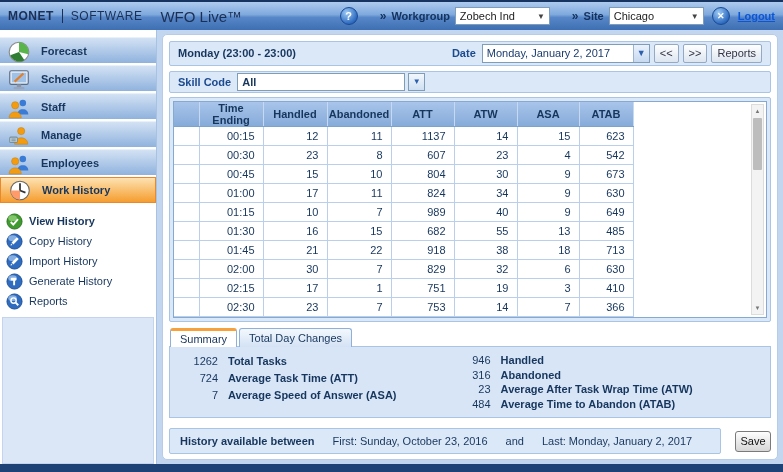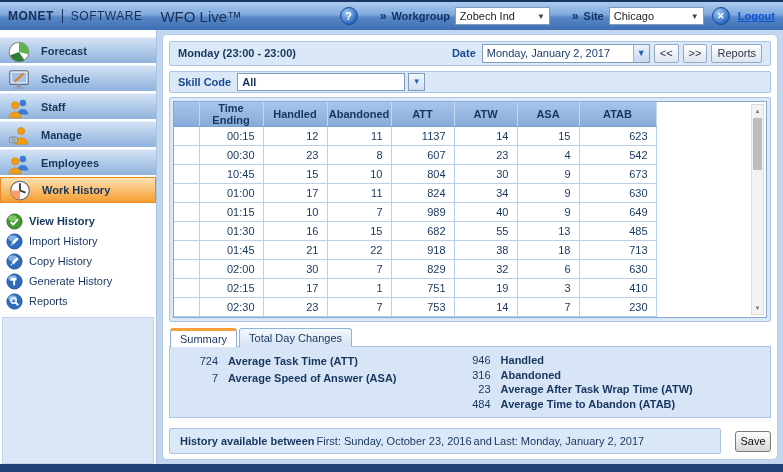--- a/index.html
+++ b/index.html
@@ -89,21 +89,21 @@
   .tab.active { background:#fff; border-top:3px solid #f6a13b; font-weight:normal; position:relative; z-index:2; }
   .summary-panel { background:#d7e5f6; border:1px solid #a9c4e4; height:72px; display:flex; padding:6px 10px; margin-top:-1px; }
   .stats-col { display:flex; flex-direction:column; gap:1px; }
   .stats-col.left { width:47%; }
   .stat-row { display:flex; height:16px; align-items:center; }
   .stat-value { width:38px; text-align:right; margin-right:10px; color:#17365d; }
   .stat-label { font-weight:bold; color:#17365d; }
 
   
   .footer-row { margin-top:10px; display:flex; align-items:center; }
-  .history-panel { flex:1; height:26px; display:flex; align-items:center; padding:0 10px; gap:2px; margin-right:14px; }
+  .history-panel { flex:1; height:26px; display:flex; align-items:center; padding:0 10px; gap:18px; margin-right:14px; }
   .hist-label { font-weight:bold; }
   .save-btn { width:36px; height:21px; background:linear-gradient(#fefefe,#d6d6d6); border:1px solid #7a7a7a; border-radius:3px;
     font-size:11px; color:#111; cursor:pointer; }
 
   .bottom-bar { height:8px; background:#1e4176; }
 </style>
 </head>
 <body>
 
 <div class="top-header">
@@ -205,30 +205,30 @@
             </svg></span>
           <span class="label">View History</span>
         </div>
         <div class="sub-item">
           <span class="sphere"><svg viewBox="0 0 18 18">
               <circle cx="9" cy="9" r="8" fill="#2f6cc0" stroke="#1d4f95"></circle>
               <ellipse cx="7" cy="5.5" rx="4.5" ry="3" fill="#a9ccf2" opacity=".7"></ellipse>
               <rect x="7.6" y="4" width="2.8" height="8" fill="#fff" transform="rotate(45 9 9)"></rect>
               <path d="M5.4 11.2 L4.8 13.2 L6.8 12.6Z" fill="#fff"></path>
             </svg></span>
-          <span class="label">Import History</span>
+          <span class="label">Copy History</span>
         </div>
         <div class="sub-item">
           <span class="sphere"><svg viewBox="0 0 18 18">
               <circle cx="9" cy="9" r="8" fill="#2f6cc0" stroke="#1d4f95"></circle>
               <ellipse cx="7" cy="5.5" rx="4.5" ry="3" fill="#a9ccf2" opacity=".7"></ellipse>
               <rect x="7.6" y="4" width="2.8" height="8" fill="#fff" transform="rotate(45 9 9)"></rect>
               <path d="M5.4 11.2 L4.8 13.2 L6.8 12.6Z" fill="#fff"></path>
             </svg></span>
-          <span class="label">Copy History</span>
+          <span class="label">Import History</span>
         </div>
         <div class="sub-item">
           <span class="sphere"><svg viewBox="0 0 18 18">
               <circle cx="9" cy="9" r="8" fill="#2f6cc0" stroke="#1d4f95"></circle>
               <ellipse cx="7" cy="5.5" rx="4.5" ry="3" fill="#a9ccf2" opacity=".7"></ellipse>
               <rect x="5" y="5" width="6" height="3" rx="1" fill="#fff"></rect>
               <rect x="7.6" y="7" width="2" height="6" fill="#fff"></rect>
             </svg></span>
           <span class="label">Generate History</span>
         </div>
@@ -275,21 +275,21 @@
           <table class="grid">
             <thead>
                 <tr id="grid-head">
                   <th style="width: 25px;"></th>
                   <th style="width: 64px;">Time Ending</th>
                   <th style="width: 64px;">Handled</th>
                   <th style="width: 64px;">Abandoned</th>
                   <th style="width: 63px;">ATT</th>
                   <th style="width: 63px;">ATW</th>
                   <th style="width: 62px;">ASA</th>
-                  <th style="width: 77px;">ATAB</th>
+                  <th style="width: 54px;">ATAB</th>
                 </tr>
               </thead>
             <tbody id="grid-body">
                 <tr>
                   <td class="sel"></td>
                   <td>00:15</td>
                   <td>12</td>
                   <td>11</td>
                   <td>1137</td>
                   <td>14</td>
@@ -301,21 +301,21 @@
                   <td>00:30</td>
                   <td>23</td>
                   <td>8</td>
                   <td>607</td>
                   <td>23</td>
                   <td>4</td>
                   <td>542</td>
                 </tr>
                 <tr>
                   <td class="sel"></td>
-                  <td>10:45</td>
+                  <td>00:45</td>
                   <td>15</td>
                   <td>10</td>
                   <td>804</td>
                   <td>30</td>
                   <td>9</td>
                   <td>673</td>
                 </tr>
                 <tr>
                   <td class="sel"></td>
                   <td>01:00</td>
@@ -377,40 +377,44 @@
                   <td>410</td>
                 </tr>
                 <tr>
                   <td class="sel"></td>
                   <td>02:30</td>
                   <td>23</td>
                   <td>7</td>
                   <td>753</td>
                   <td>14</td>
                   <td>7</td>
-                  <td>230</td>
+                  <td>366</td>
                 </tr>
               </tbody>
           </table>
           <div class="vscroll">
             <div class="vs-arrow">▲</div>
             <div class="vs-thumb"></div>
             <div class="vs-arrow vs-down">▼</div>
           </div>
         </div>
       </div>
 
       <div class="summary-section">
         <div class="tabs" id="summary-tabs">
             <div class="tab active">Summary</div>
             <div class="tab">Total Day Changes</div>
           </div>
         <div class="summary-panel">
           <div class="stats-col left" id="stats-left">
               <div class="stat-row">
+                <span class="stat-value">1262</span>
+                <span class="stat-label">Total Tasks</span>
+              </div>
+              <div class="stat-row">
                 <span class="stat-value">724</span>
                 <span class="stat-label">Average Task Time (ATT)</span>
               </div>
               <div class="stat-row">
                 <span class="stat-value">7</span>
                 <span class="stat-label">Average Speed of Answer (ASA)</span>
               </div>
             </div>
           <div class="stats-col" id="stats-right">
               <div class="stat-row">

